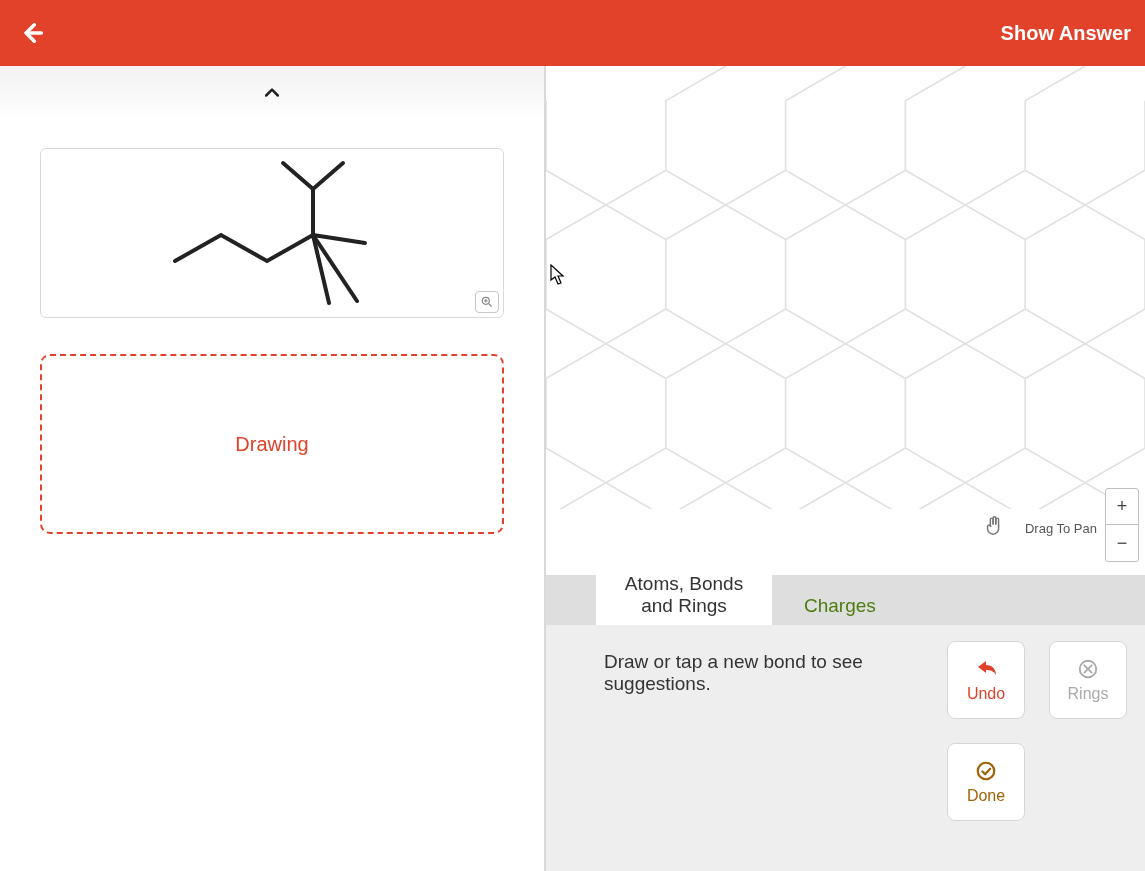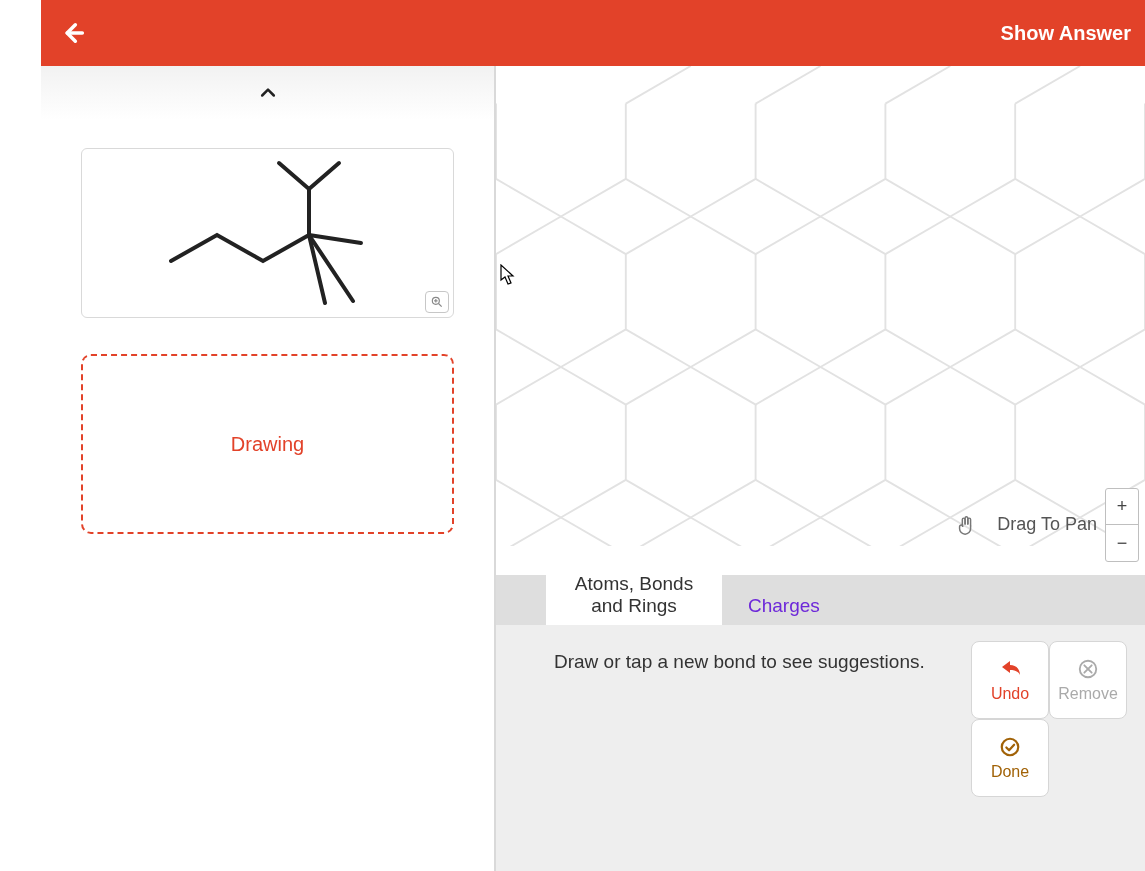--- a/index.html
+++ b/index.html
@@ -1,48 +1,48 @@
 <!DOCTYPE html>
 <html><head>
 <meta charset="utf-8">
 <style>
   * { box-sizing: border-box; margin: 0; padding: 0; }
   html, body { width: 1145px; height: 871px; font-family: -apple-system, "Helvetica Neue", Arial, sans-serif; overflow: hidden; background: #fff; }
-  .root { width: 1145px; height: 871px; display: flex; flex-direction: column; padding-left: 41px; }
+  .root { width: 1145px; height: 871px; display: flex; flex-direction: column; }
   
   .header { background: #e24229; height: 66px; display: flex; align-items: center; justify-content: space-between; padding: 0 10px 0 18px; }
   .back-btn { color: #fff; cursor: pointer; }
   .show-answer { color: #fff; font-size: 20px; font-weight: 600; cursor: pointer; padding-right: 4px; }
   
   .body { flex: 1; display: flex; min-height: 0; }
   
-  .left { width: 455px; border-right: 2px solid #d9d9d9; display: flex; flex-direction: column; background: #fff; position: relative; }
+  .left { width: 546px; border-right: 2px solid #d9d9d9; display: flex; flex-direction: column; background: #fff; position: relative; }
   .left-top-shade { height: 54px; background: linear-gradient(#f2f2f2, #ffffff); display: flex; align-items: center; justify-content: center; }
   .left-content { flex: 1; padding: 28px 40px 0 40px; overflow: hidden; }
   .mol-card { border: 1px solid #d9d9d9; border-radius: 6px; height: 170px; position: relative; display: flex; align-items: center; justify-content: center; }
   .zoom-btn { position: absolute; right: 4px; bottom: 4px; width: 24px; height: 22px; border: 1px solid #c7c7c7; border-radius: 4px; display: flex; align-items: center; justify-content: center; cursor: pointer; background: #fff; }
   .drawing-card { margin-top: 36px; border: 2px dashed #e24229; border-radius: 10px; height: 180px; display: flex; align-items: center; justify-content: center; color: #e24229; font-size: 20px; }
   .version { position: absolute; bottom: 10px; left: 0; right: 0; text-align: center; font-size: 22px; color: #222; }
   
   .right { flex: 1; display: flex; flex-direction: column; min-width: 0; }
   .canvas { flex: 1; position: relative; background: #fff; overflow: hidden; }
   .hex-grid { position: absolute; inset: 0; }
-  .drag-hint { position: absolute; right: 48px; top: 448px; display: flex; align-items: flex-start; gap: 20px; color: #555; font-size: 18px; }
+  .drag-hint { position: absolute; right: 48px; top: 448px; display: flex; align-items: flex-end; gap: 20px; color: #555; font-size: 13px; }
   .zoom-ctrl { position: absolute; right: 6px; top: 422px; width: 34px; border: 1px solid #bfbfbf; border-radius: 3px; background: #fff; display: flex; flex-direction: column; }
   .zoom-ctrl div { height: 36px; display: flex; align-items: center; justify-content: center; font-size: 18px; color: #444; cursor: pointer; }
   .zoom-ctrl div:first-child { border-bottom: 1px solid #bfbfbf; }
   .cursor-arrow { position: absolute; left: 4px; top: 198px; }
   
   .lower { background: #dedede; height: 296px; display: flex; flex-direction: column; }
-  .tabs { display: flex; align-items: flex-end; padding: 8px 0 0 50px; gap: 6px; height: 50px;}
-  .tab { padding: 8px 20px 8px 20px; border-radius: 6px 6px 0 0; font-size: 19px; color: #6d28d9; cursor: pointer; text-align:center; }
+  .tabs { display: flex; align-items: flex-end; padding: 8px 0 0 50px; gap: 12px; height: 50px;}
+  .tab { padding: 8px 20px 8px 20px; border-radius: 6px 6px 0 0; font-size: 19px; color: #4d7c0f; cursor: pointer; text-align:center; }
   .tab.active { background: #fff; color: #333; }
   .tool-body { background: #eeeeee; flex: 1; padding: 16px 18px 0 58px; display: flex; }
   .hint-text { font-size: 19px; color: #333; padding-top: 10px; }
-  .btn-col { margin-left: auto; display: grid; grid-template-columns: repeat(2, 78px); grid-auto-rows: 78px; gap: 0; align-content: start; }
+  .btn-col { margin-left: auto; display: grid; grid-template-columns: repeat(2, 78px); grid-auto-rows: 78px; gap: 24px; align-content: start; }
   .tool-btn { background: #fff; border: 1px solid #d6d6d6; border-radius: 8px; display: flex; flex-direction: column; align-items: center; justify-content: center; gap: 4px; font-size: 16px; cursor: pointer; }
   .tool-btn.undo { color: #e24229; }
   .tool-btn.muted { color: #aaaaaa; }
   .tool-btn.done { color: #a16207; }
   .tool-btn .ic { height: 24px; display:flex; align-items:center; justify-content:center; }
   svg { display: block; }
 </style>
 </head>
 <body>
 <div class="root">
@@ -188,21 +188,21 @@
               <span>Undo</span>
             </div>
             <div class="tool-btn muted">
               <span class="ic">
                 <svg width="22" height="22" viewBox="0 0 24 24" fill="none" stroke="currentColor" stroke-width="2" stroke-linecap="round">
                     <circle cx="12" cy="12" r="9"></circle>
                     <line x1="8" y1="8" x2="16" y2="16"></line>
                     <line x1="16" y1="8" x2="8" y2="16"></line>
                   </svg>
               </span>
-              <span>Remove</span>
+              <span>Rings</span>
             </div>
             <div class="tool-btn done">
               <span class="ic">
                 <svg width="22" height="22" viewBox="0 0 24 24" fill="none" stroke="currentColor" stroke-width="2.4" stroke-linecap="round" stroke-linejoin="round">
                     <circle cx="12" cy="12" r="9"></circle>
                     <polyline points="8 12.5 11 15.5 16.5 9.5"></polyline>
                   </svg>
               </span>
               <span>Done</span>
             </div>

